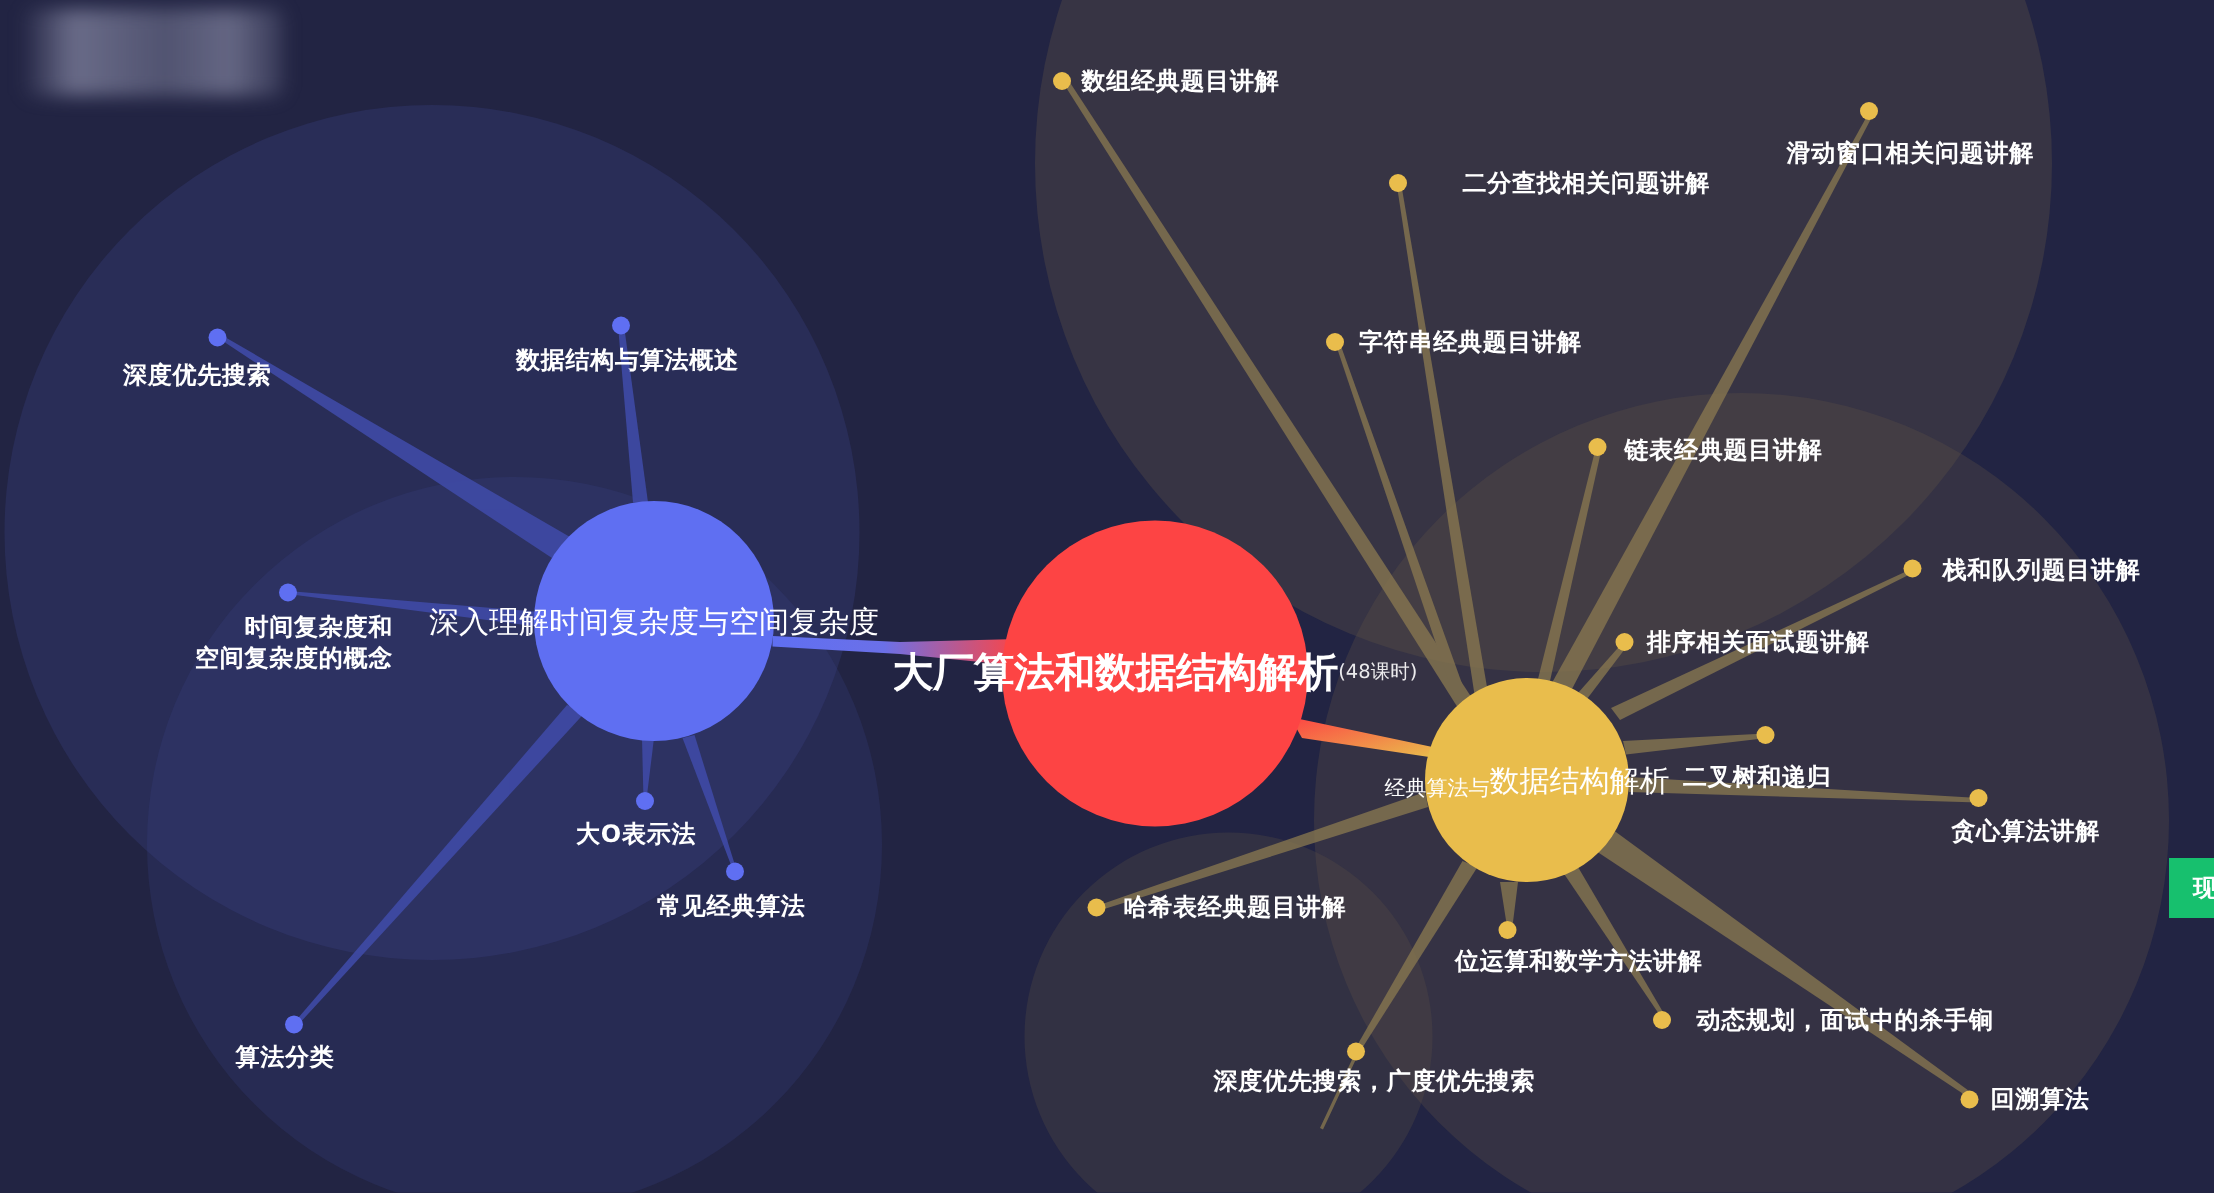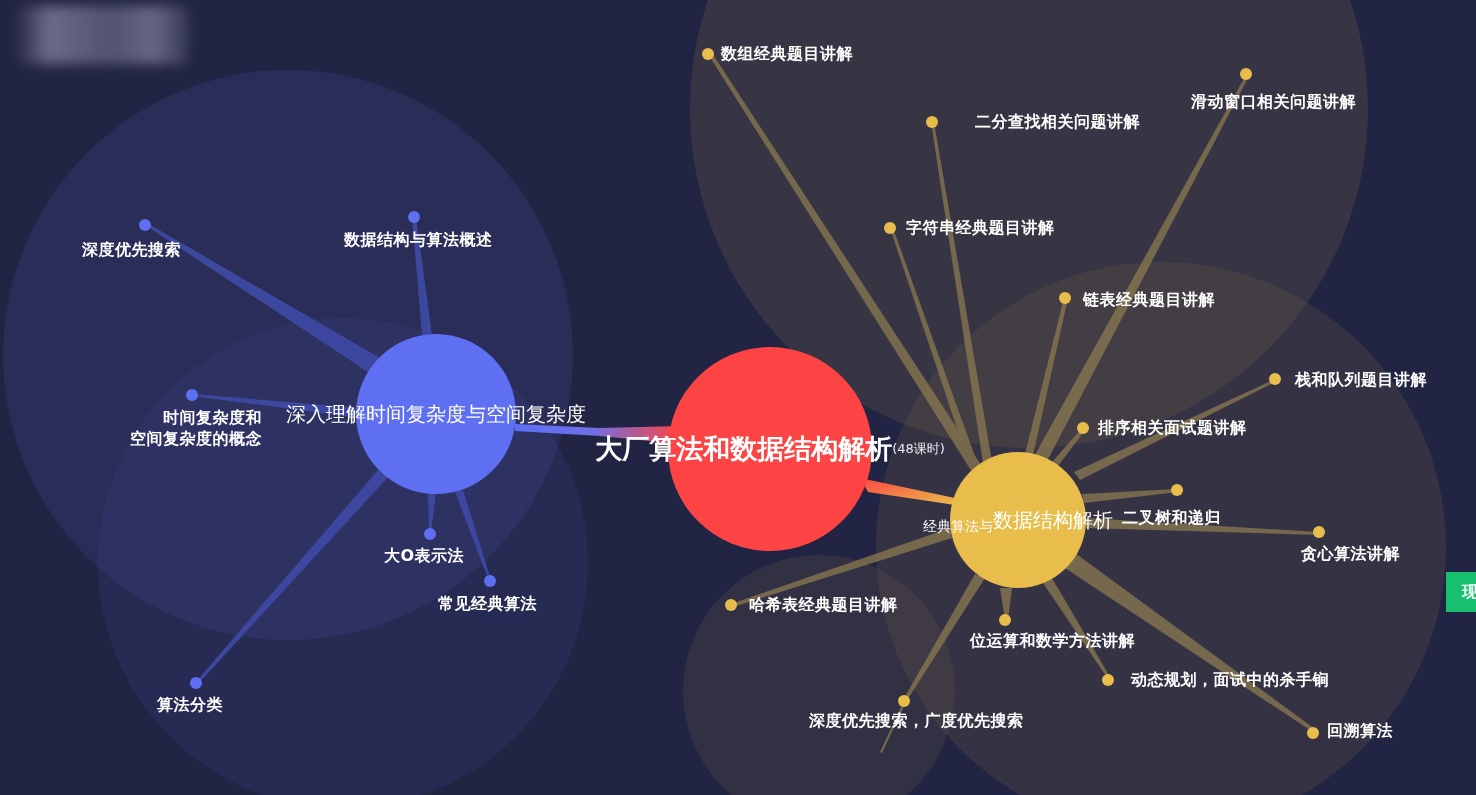--- a/index.html
+++ b/index.html
@@ -166,18 +166,18 @@
   <div class="leaf-dot" style="left:1005px;top:620px;background:#e9bd4c;"></div>
   <div class="leaf-label" style="left:970px;top:630px;">位运算和数学方法讲解</div>
 
   <div class="leaf-dot" style="left:1108px;top:680px;background:#e9bd4c;"></div>
   <div class="leaf-label" style="left:1131px;top:669px;">动态规划，面试中的杀手锏</div>
 
   <div class="leaf-dot" style="left:904px;top:701px;background:#e9bd4c;"></div>
   <div class="leaf-label" style="left:809px;top:710px;">深度优先搜索，广度优先搜索</div>
 
   <div class="leaf-dot" style="left:1313px;top:733px;background:#e9bd4c;"></div>
-  <div class="leaf-label" style="left:1327px;top:722px;font-family:Liberation Mono, monospace;">回溯算法</div>
+  <div class="leaf-label" style="left:1327px;top:722px;">回溯算法</div>
 
   <div class="side-tab">
     <span>现</span>
   </div>
 </div>
 
 </body></html>

